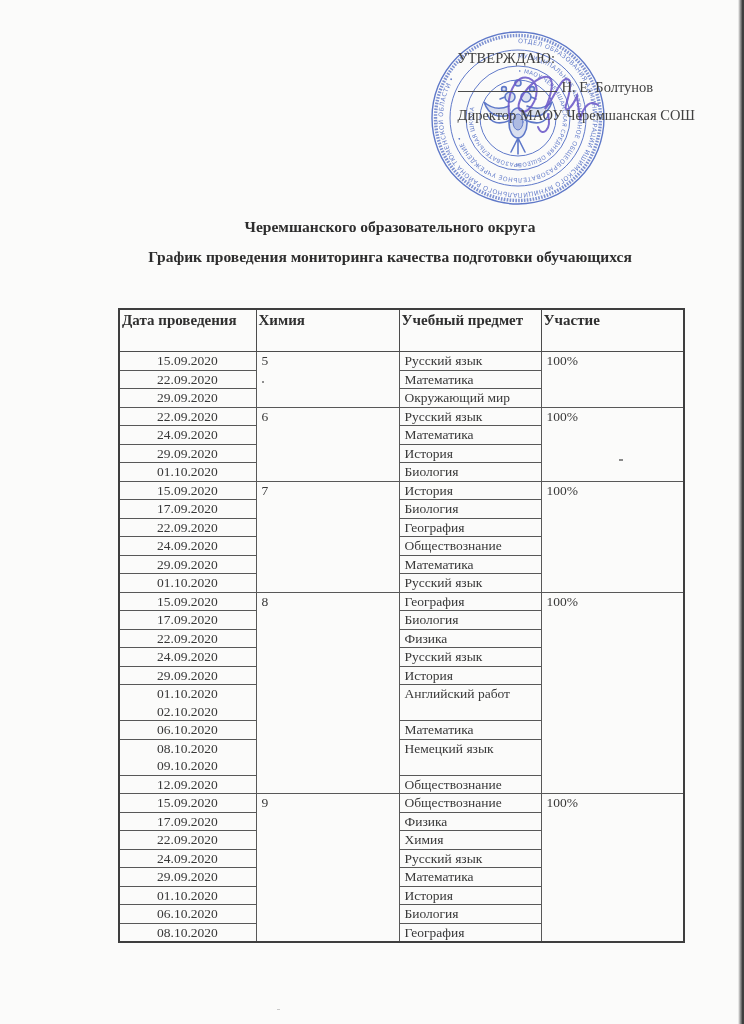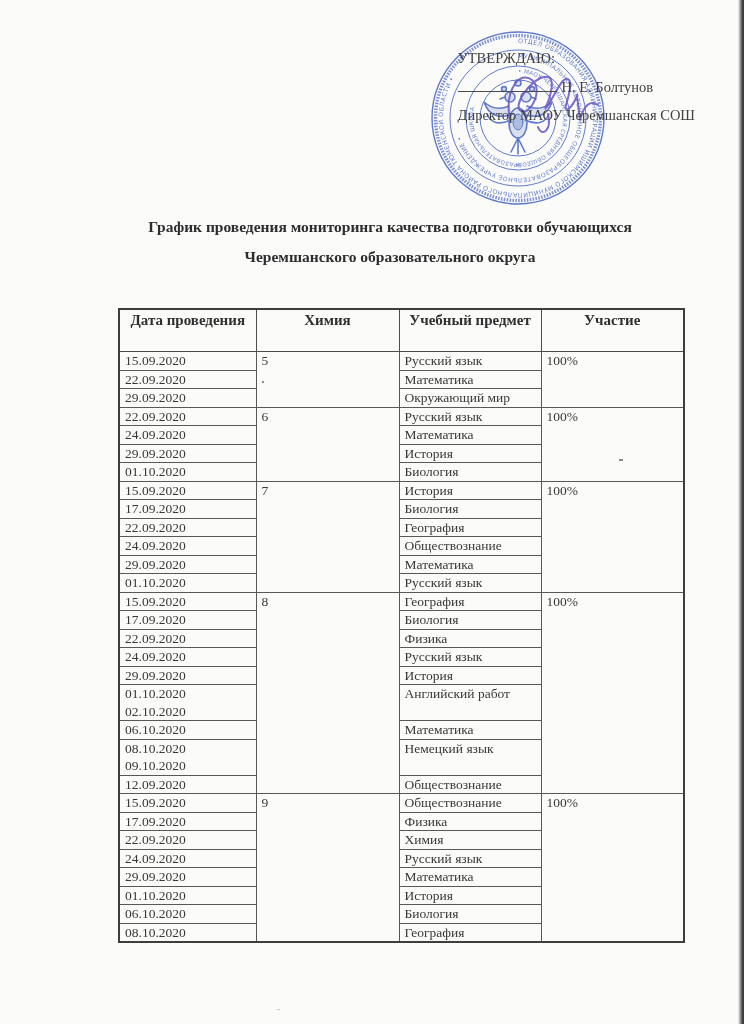--- a/index.html
+++ b/index.html
@@ -37,29 +37,29 @@
   }
   .title div { margin-bottom:14px; }
 
   
   table.schedule {
     position:absolute; left:118px; top:308px; width:565px;
     border-collapse:collapse; table-layout:fixed;
     border:2px solid #3e3e3e; font-size:13.5px; color:#383838;
   }
   table.schedule th {
-    font-size:15px; font-weight:bold; vertical-align:top; text-align:center;
+    font-size:15px; font-weight:bold; vertical-align:top; text-align:left;
     padding:1px 2px 0 2px; height:40px; line-height:19px;
     border:1px solid #4c4c4c; color:#2f2f2f;
   }
   table.schedule td {
     border:1px solid #585858; vertical-align:top;
     padding:0 0 0 5px; line-height:17.5px; height:17.5px;
   }
-  table.schedule td .dline { height:17.5px; }
+  table.schedule td .dline { height:17.5px;margin-left:32px; }
 
   
   .artifact { position:absolute; background:#6a6a6a; border-radius:50%; }
   .artifact.a1 { left:262px; top:381px; width:2px; height:2px; }
   .artifact.a2 { left:619px; top:459px; width:4px; height:1.5px; border-radius:0; background:#8a8a8a; }
   .artifact.a3 { left:277px; top:1009px; width:3px; height:1px; border-radius:0; background:#c9c9c9; }
 </style>
 </head>
 <body>
 
@@ -120,22 +120,22 @@
 
   <div class="approval">
     <div class="line">УТВЕРЖДАЮ:</div>
     <div class="line">
       <span class="sig-underline"></span><span>Н. Е. Болтунов</span>
     </div>
     <div class="line">Директор МАОУ Черемшанская СОШ</div>
   </div>
 
   <div class="title">
+    <div>Черемшанского образовательного округа</div>
     <div>График проведения мониторинга качества подготовки обучающихся</div>
-    <div>Черемшанского образовательного округа</div>
   </div>
 
   <table class="schedule">
     <colgroup>
       <col style="width:137px">
         <col style="width:143px">
         <col style="width:142px">
         <col style="width:143px">
     </colgroup>
     <thead>

